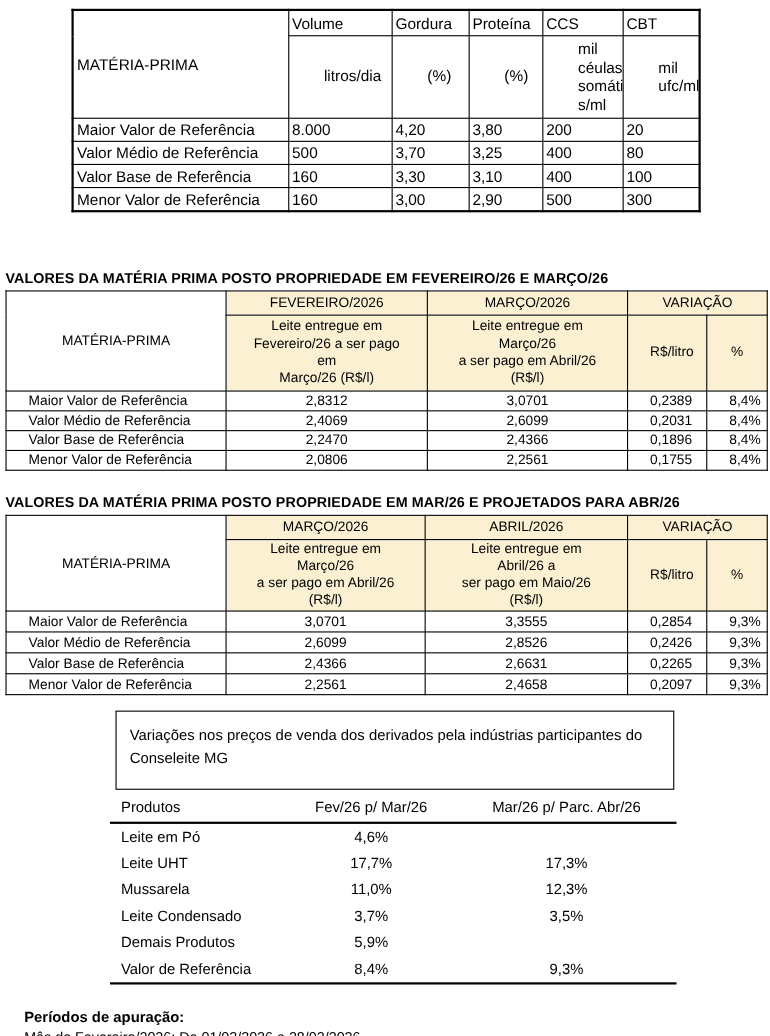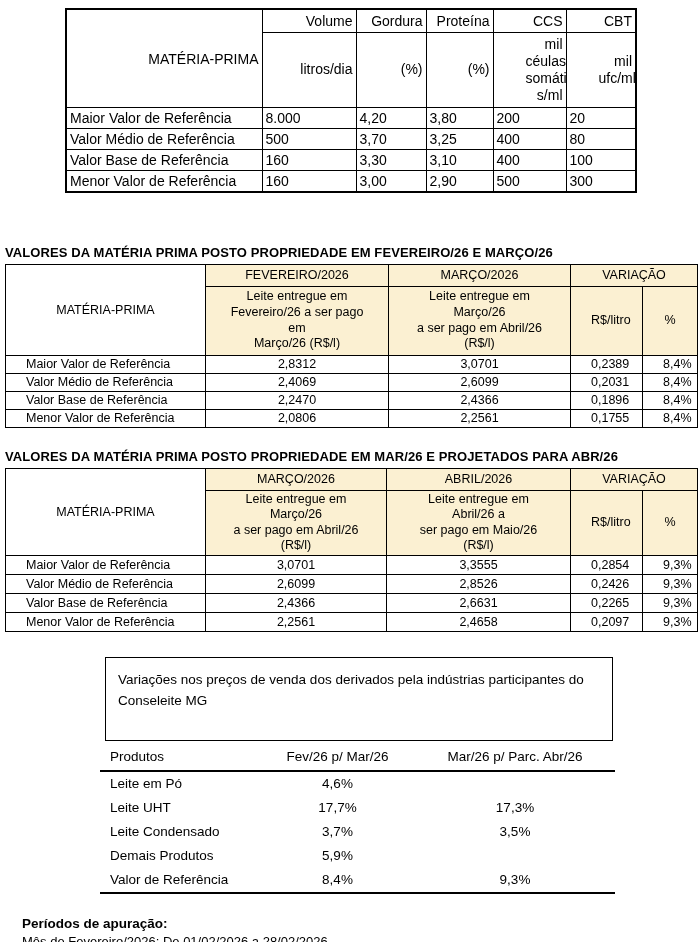--- a/index.html
+++ b/index.html
@@ -6,21 +6,21 @@
   body{
     width:700px;height:942px;overflow:hidden;
     font-family:"Liberation Sans","DejaVu Sans",sans-serif;
     color:#000;-webkit-font-smoothing:antialiased;
   }
   table{border-collapse:collapse;table-layout:fixed;}
   td,th{font-weight:normal;vertical-align:middle;overflow:hidden;}
 
   
   #t1{margin:8px 0 0 65px;width:570px;font-size:14px;border:2px solid #000;}
-  #t1 td,#t1 th{border:1px solid #000;padding:1px 3px;text-align:right;}
+  #t1 td,#t1 th{border:1px solid #000;padding:1px 3px;text-align:left;}
   #t1 thead tr.name-row th{height:20px;}
   #t1 thead tr.unit-row th{height:72px;padding-left:32px;}
   #t1 td.label{text-align:left;}
   #t1 td.num{text-align:left;}
   #t1 tbody tr{height:21px;}
   .prewrap{white-space:pre-line;line-height:1.22;}
 
   
   .sec-title{font-size:13px;font-weight:bold;margin:0 0 0 5px;letter-spacing:.1px;}
   #title-fev-mar{margin-top:52px;}
@@ -33,21 +33,21 @@
   .price-table th.sub{background:var(--fill);line-height:1.25;}
   .price-table tr.sub-row{height:69px;}
   .price-table td.corner{background:#fff;text-align:center;}
   .price-table tbody td.label{text-align:left;}
   .price-table tbody tr{height:18px;}
   #t3 tbody tr{height:19px;}
   #t3 tr.sub-row{height:48px;}
 
   
   #note-box{
-    box-sizing:border-box;margin:25px 0 0 105px;width:508px;height:84px;
+    box-sizing:border-box;margin:14px 0 0 105px;width:508px;height:72px;
     border:1px solid #000;padding:11px 12px;font-size:13.5px;line-height:21px;
   }
   #products{margin:6px 0 0 100px;width:515px;font-size:13.5px;}
   .p-row{display:flex;align-items:baseline;padding:4px 0;line-height:16px;}
   .p-row .c1{flex:0 0 160px;text-align:left;padding-left:10px;box-sizing:border-box;}
   .p-row .c2{flex:0 0 155px;text-align:center;}
   .p-row .c3{flex:1 1 auto;text-align:center;}
   #products-header{border-bottom:2px solid #000;padding:2px 0 5px;justify-content:center;}
   #products-body{border-bottom:2px solid #000;}
 
@@ -254,20 +254,25 @@
       <div class="p-row">
         <span class="c1">Leite em Pó</span>
         <span class="c2">4,6%</span>
       </div>
       <div class="p-row">
         <span class="c1">Leite UHT</span>
         <span class="c2">17,7%</span>
         <span class="c3">17,3%</span>
       </div>
       <div class="p-row">
+        <span class="c1">Mussarela</span>
+        <span class="c2">11,0%</span>
+        <span class="c3">12,3%</span>
+      </div>
+      <div class="p-row">
         <span class="c1">Leite Condensado</span>
         <span class="c2">3,7%</span>
         <span class="c3">3,5%</span>
       </div>
       <div class="p-row">
         <span class="c1">Demais Produtos</span>
         <span class="c2">5,9%</span>
       </div>
       <div class="p-row">
         <span class="c1">Valor de Referência</span>

